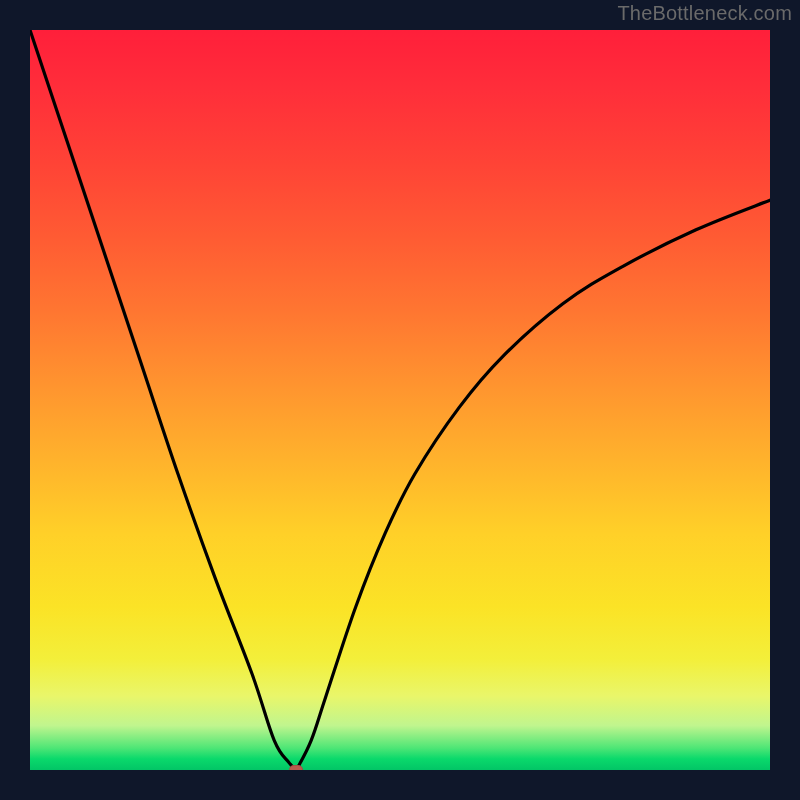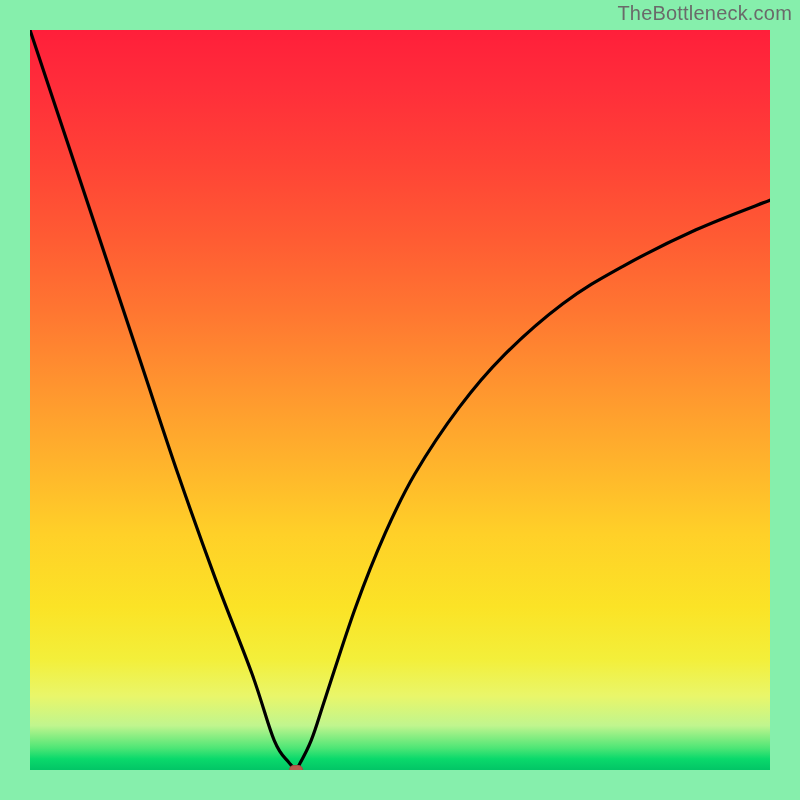--- a/index.html
+++ b/index.html
@@ -8,21 +8,21 @@
     width: 800px;
     height: 800px;
     background: #000;
     font-family: Arial, Helvetica, sans-serif;
     overflow: hidden;
   }
   .frame {
     position: relative;
     width: 800px;
     height: 800px;
-    background: #86efac;
+    background: #0f172a;
   }
   .watermark {
     position: absolute;
     top: 2px;
     right: 8px;
     color: #6a6a6a;
     font-size: 20px;
     font-weight: 500;
     letter-spacing: 0.2px;
     z-index: 10;

